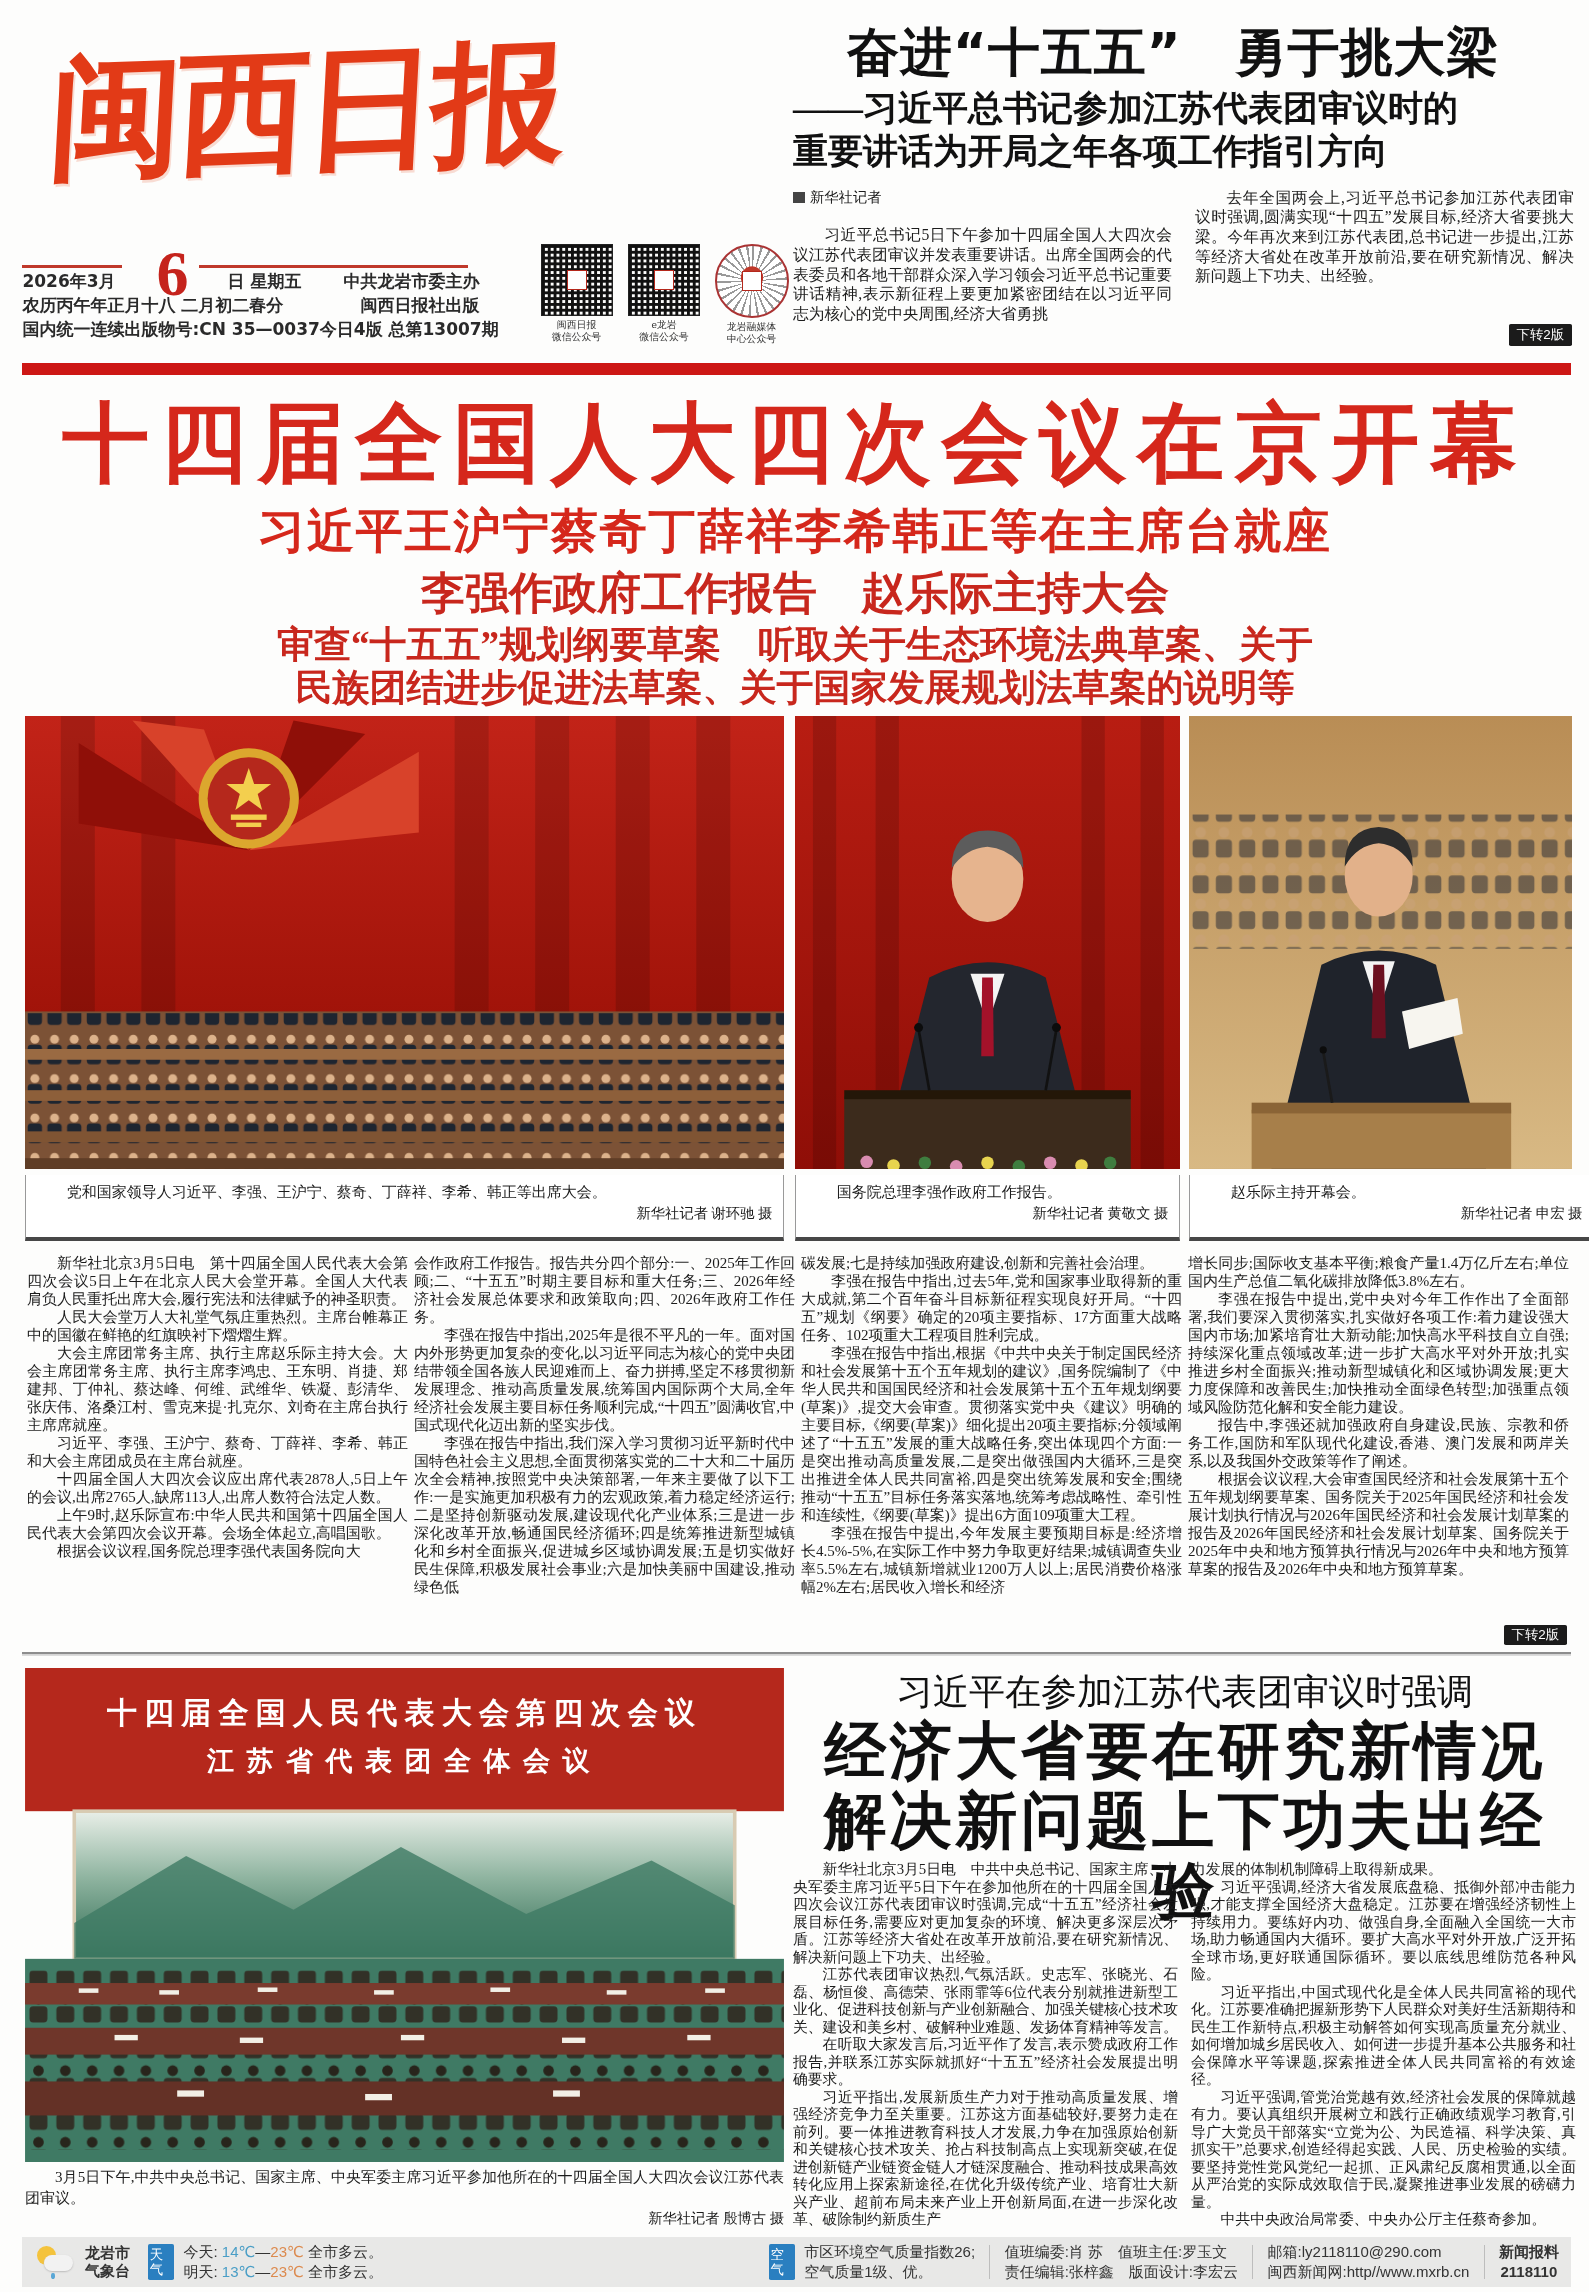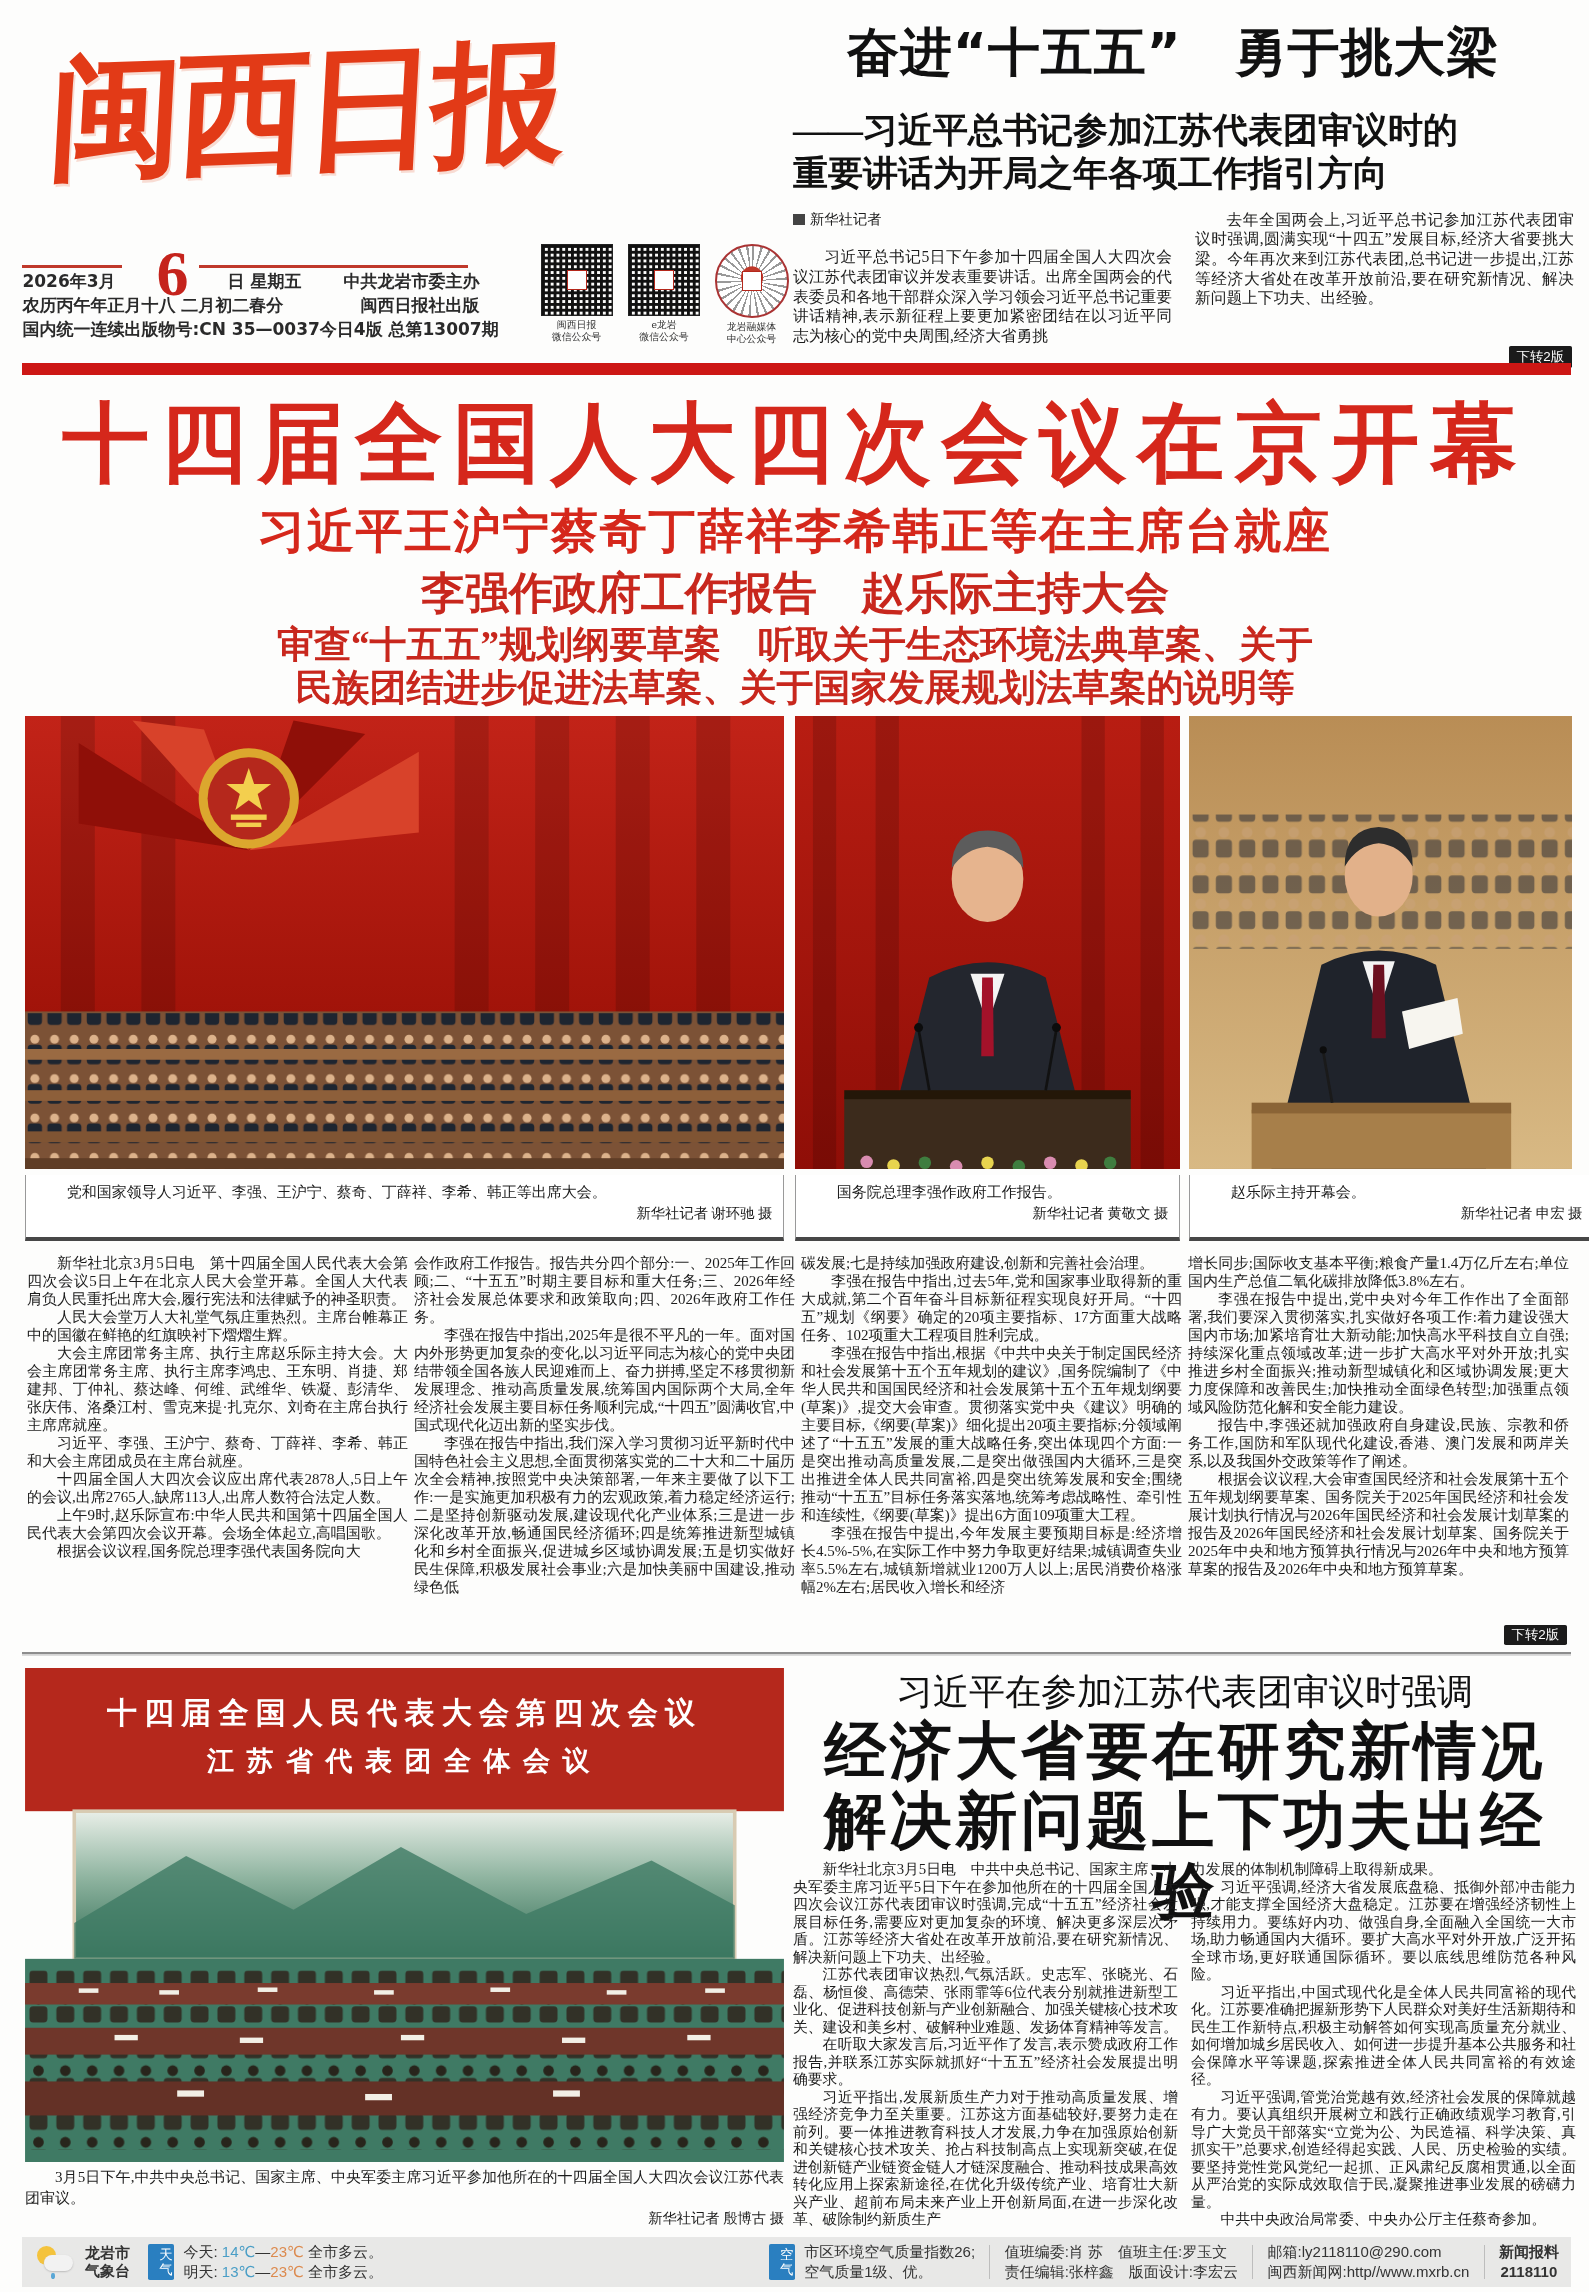--- a/index.html
+++ b/index.html
@@ -23,21 +23,21 @@
                      linear-gradient(#111 25%,transparent 25%,transparent 50%,#111 50%,#111 75%,transparent 75%);
     background-size:11.6px 11.6px;position:relative;}
   .qr::after{content:"";position:absolute;left:25px;top:25px;width:18px;height:18px;background:#fff;border:1.8px solid #b5281c;}
   .qr.seal{border-radius:50%;border:2.7px solid #a33;background:#fff;background-image:radial-gradient(circle at 50% 45%,#c0392b 0 10.7px,transparent 11.6px),repeating-conic-gradient(#999 0 4deg,transparent 4deg 14deg);}
   .qrlabel{font-size:9.9px;line-height:12.5px;margin-top:2.7px;font-family:"Liberation Sans",sans-serif;color:#333;}
   
   .toparticle{position:absolute;left:793px;top:18px;width:781px;}
   .toptitle{font-family:"DejaVu Sans","Liberation Sans",sans-serif;font-weight:900;
     font-size:52px;letter-spacing:0.9px;color:#111;padding-left:54px;white-space:nowrap;}
   .topsub{font-family:"Liberation Serif",serif;font-weight:700;font-size:35px;line-height:1.22;
-    margin-top:22px;color:#111;white-space:pre-line;}
+    margin-top:0;color:#111;white-space:pre-line;}
   .topcols{display:flex;gap:23px;margin-top:14.3px;}
   .topcol{width:379px;height:159px;overflow:hidden;font-size:15.7px;line-height:19.7px;
     text-align:justify;position:relative;}
   .byline{display:flex;align-items:center;gap:5.4px;font-size:14.3px;margin-bottom:18px;}
   .byline .sq{width:11.6px;height:11.6px;background:#444;display:inline-block;}
   
   .redbar{position:absolute;left:22.4px;top:363px;width:1549px;height:11.6px;background:#cd1715;}
   .graydivider{position:absolute;left:22.4px;top:1652px;width:1549px;height:0;border-top:2.7px solid #8d8d8d;box-shadow:0 1.8px 0 #d4d4d4;}
   
   .h-main{position:absolute;left:0;top:385px;width:1590px;text-align:center;
@@ -82,21 +82,21 @@
   
   .footer{position:absolute;left:22.4px;top:2237px;width:1549px;height:50px;background:#e8e8e7;
     display:flex;align-items:center;font-family:"Liberation Sans","DejaVu Sans",sans-serif;
     font-size:15px;color:#333;}
   .wicon{width:41px;height:36px;position:relative;margin:0 9px 0 12.5px;}
   .wicon .sun{position:absolute;left:1.8px;top:1.8px;width:19.7px;height:19.7px;border-radius:50%;background:#f4c33c;}
   .wicon .cloud{position:absolute;left:9px;top:10.7px;width:29px;height:16px;border-radius:10.7px;background:#f2f2f2;box-shadow:0 0.9px 1.8px #bbb;}
   .wicon .drop{position:absolute;left:16px;top:29px;width:4.5px;height:6.3px;border-radius:50% 50% 60% 60%;background:#5aa7d6;}
   .station{font-weight:700;white-space:pre-line;line-height:18px;margin-right:9px;}
   .vbadge{width:23px;background:#2a7fc0;color:#fff;font-size:13.4px;line-height:15px;
-    text-align:right;padding:2.7px 1.8px;margin:0 9px;border-radius:1.8px;}
+    text-align:left;padding:2.7px 1.8px;margin:0 9px;border-radius:1.8px;}
   .wlines{line-height:19.7px;white-space:nowrap;}
   .lo{color:#4a9ec6;} .hi{color:#dc8a4e;}
   .fsep{width:0;height:34px;border-left:0.9px solid #bdbdbd;margin:0 14.3px;}
   .flines{line-height:19.7px;white-space:nowrap;}
   .hotline{text-align:center;line-height:19.7px;font-weight:600;}
 </style>
 </head>
 <body>
 
 <div class="page">

